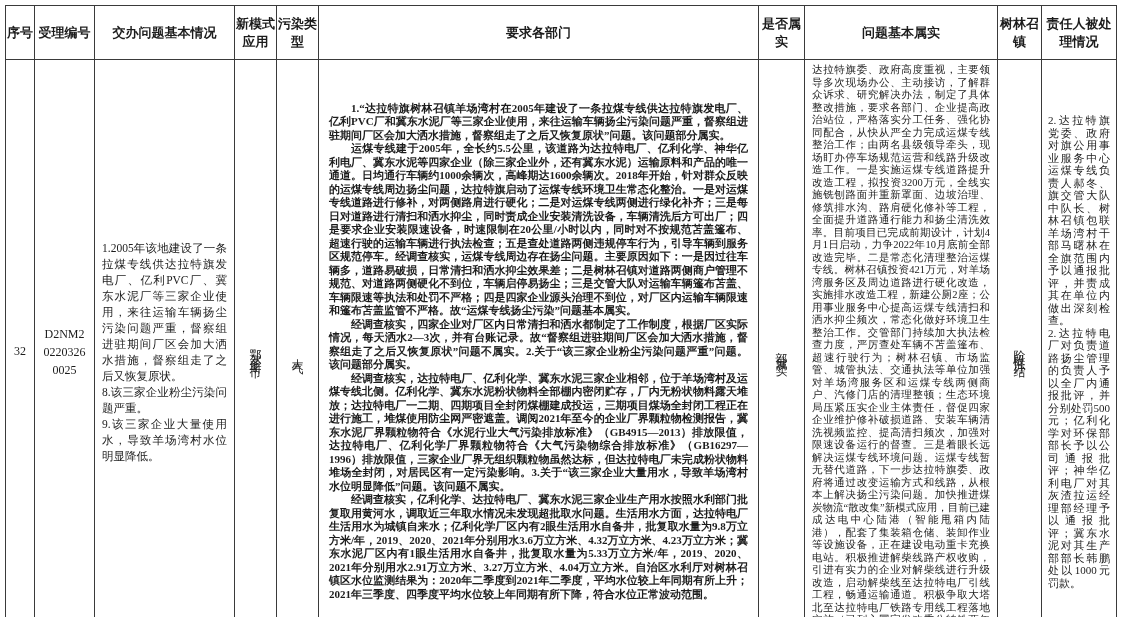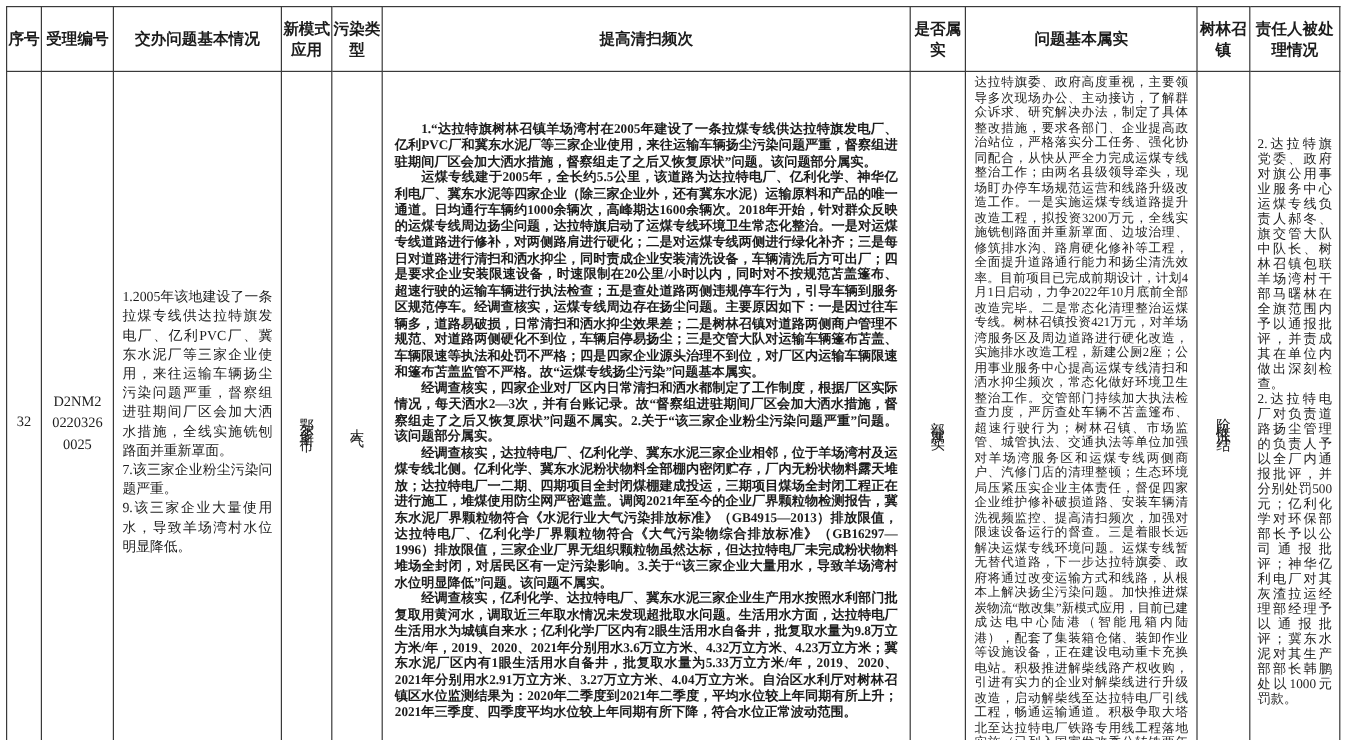--- a/index.html
+++ b/index.html
@@ -50,34 +50,34 @@
         <col style="width:44px">
       <col style="width:75px">
     </colgroup>
     <thead>
       <tr>
         <th>序号</th>
         <th>受理编号</th>
         <th>交办问题基本情况</th>
         <th>新模式应用</th>
         <th>污染类型</th>
-        <th>提高清扫频次</th>
+        <th>要求各部门</th>
         <th>是否属实</th>
         <th>问题基本属实</th>
         <th>树林召镇</th>
         <th>责任人被处理情况</th>
       </tr>
     </thead>
     <tbody>
       <tr>
         <td class="c-serial">32</td>
         <td class="c-caseno">D2NM202203260025</td>
         <td class="c-problem">
-          <p>1.2005年该地建设了一条拉煤专线供达拉特旗发电厂、亿利PVC厂、冀东水泥厂等三家企业使用，来往运输车辆扬尘污染问题严重，督察组进驻期间厂区会加大洒水措施，全线实施铣刨路面并重新罩面。</p>
-          <p>7.该三家企业粉尘污染问题严重。</p>
+          <p>1.2005年该地建设了一条拉煤专线供达拉特旗发电厂、亿利PVC厂、冀东水泥厂等三家企业使用，来往运输车辆扬尘污染问题严重，督察组进驻期间厂区会加大洒水措施，督察组走了之后又恢复原状。</p>
+          <p>8.该三家企业粉尘污染问题严重。</p>
           <p>9.该三家企业大量使用水，导致羊场湾村水位明显降低。</p>
         </td>
         <td class="c-center">
           <span class="vtext">鄂尔多斯市</span>
         </td>
         <td class="c-center">
           <span class="vtext">大气</span>
         </td>
         <td class="c-invest">
           <p>1.“达拉特旗树林召镇羊场湾村在2005年建设了一条拉煤专线供达拉特旗发电厂、亿利PVC厂和冀东水泥厂等三家企业使用，来往运输车辆扬尘污染问题严重，督察组进驻期间厂区会加大洒水措施，督察组走了之后又恢复原状”问题。该问题部分属实。</p>

